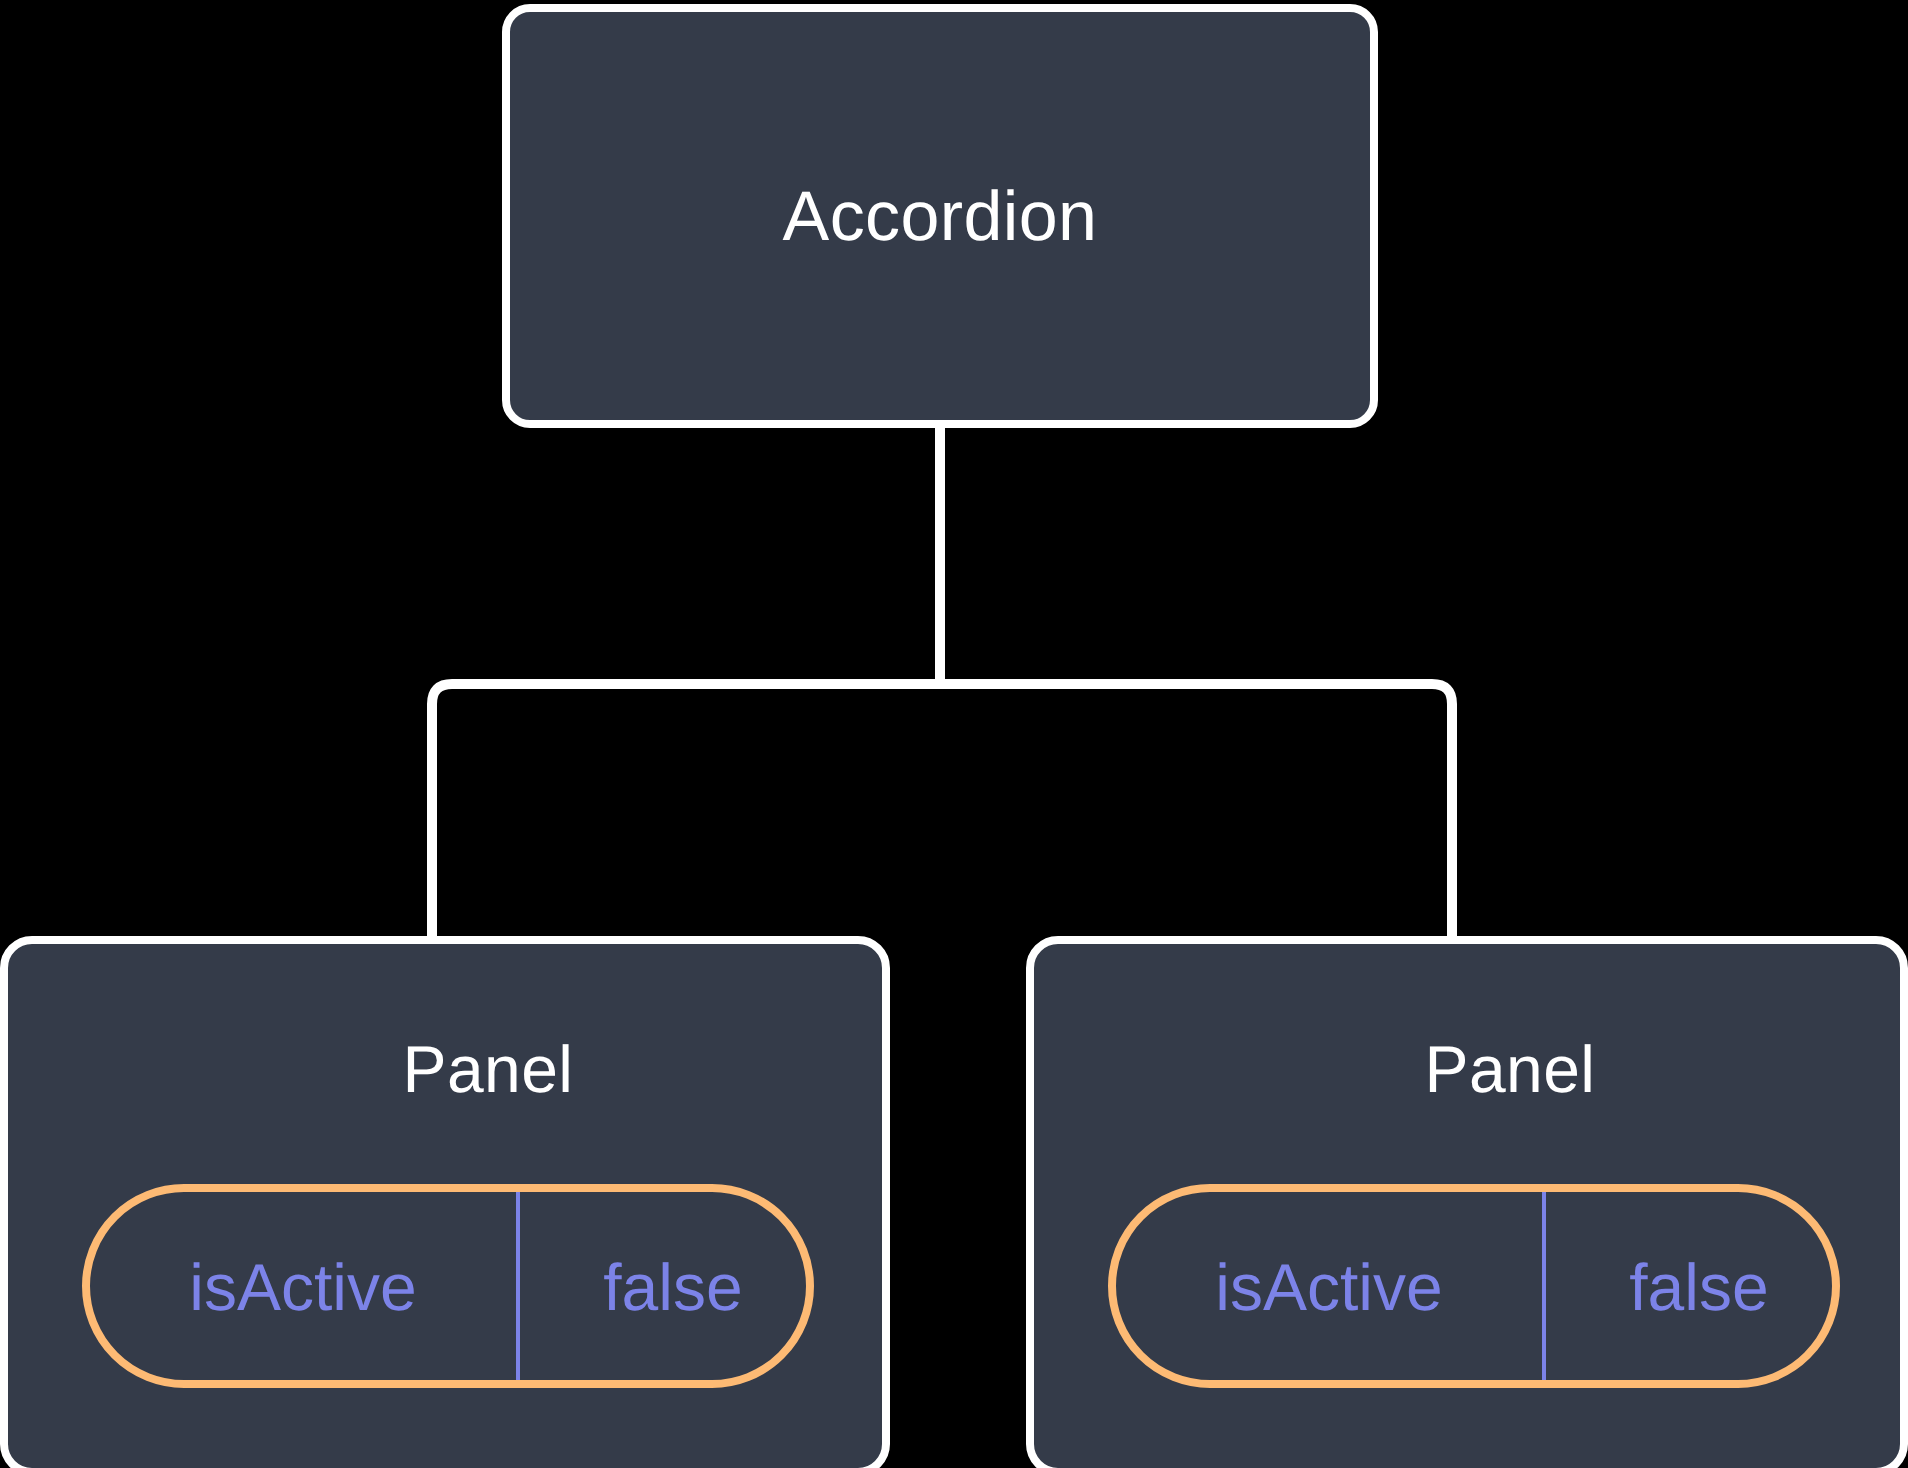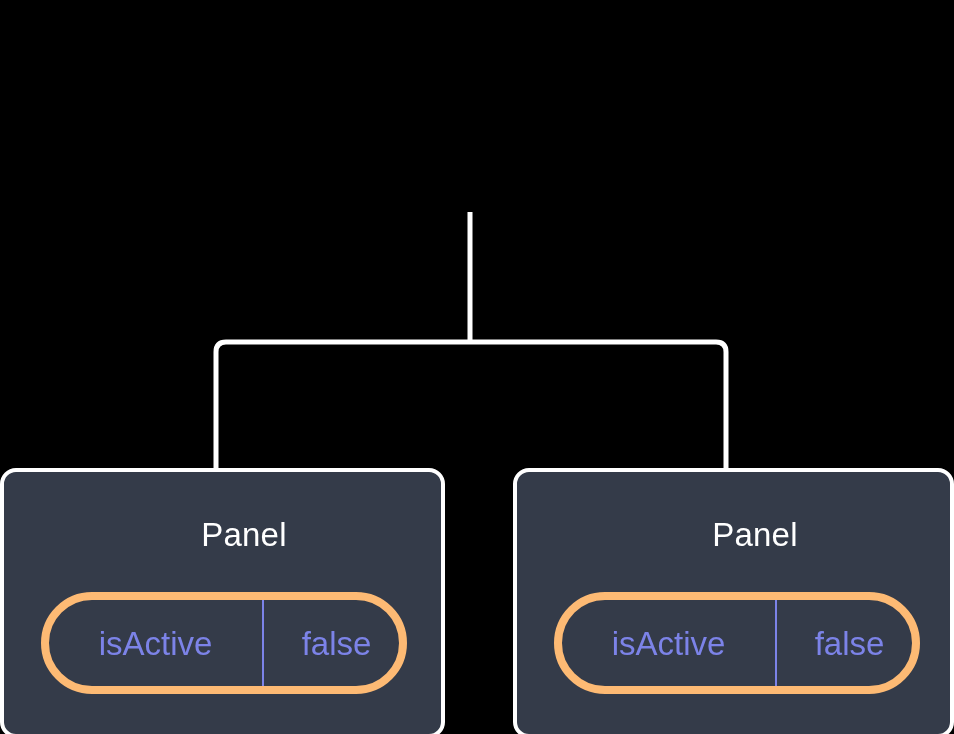--- a/index.html
+++ b/index.html
@@ -62,21 +62,21 @@
   #node-panel-0 { left: 0px;   width: 445px; }
   #node-panel-1 { left: 513px; width: 441px; }
   .node-panel .node-title { font-size: 33px; margin-left: 43px; }
 
   
   .prop-pill {
     position: absolute;
     top: 120px;
     height: 102px;
     box-sizing: border-box;
-    border: 8px solid #fdba74;
+    border: 4px solid #fdba74;
     border-radius: 51px;
     display: flex;
     align-items: stretch;
     background: transparent;
   }
   #node-panel-0 .prop-pill { left: 37px; width: 366px; }
   #node-panel-1 .prop-pill { left: 37px; width: 366px; }
 
   .prop-key, .prop-val {
     display: flex;
@@ -114,20 +114,23 @@
 
   <svg id="edges" viewBox="0 0 954 734" width="954" height="734" fill="none">
 
     <path d="M 470 212 L 470 342" stroke="#ffffff" stroke-width="5" stroke-linecap="butt"></path>
 
     <path d="M 470 342 L 226 342 Q 216 342 216 352 L 216 472" stroke="#ffffff" stroke-width="5" stroke-linejoin="round" stroke-linecap="butt"></path>
 
     <path d="M 470 342 L 716 342 Q 726 342 726 352 L 726 472" stroke="#ffffff" stroke-width="5" stroke-linejoin="round" stroke-linecap="butt"></path>
   </svg>
 
+  <div id="node-accordion" class="node">
+    <span class="node-title">Accordion</span>
+  </div>
 
   <div id="node-panel-0" class="node node-panel">
     <span class="node-title">Panel</span>
     <div class="prop-pill">
       <span class="prop-key">isActive</span>
       <span class="prop-divider"></span>
       <span class="prop-val">false</span>
     </div>
   </div>
 

